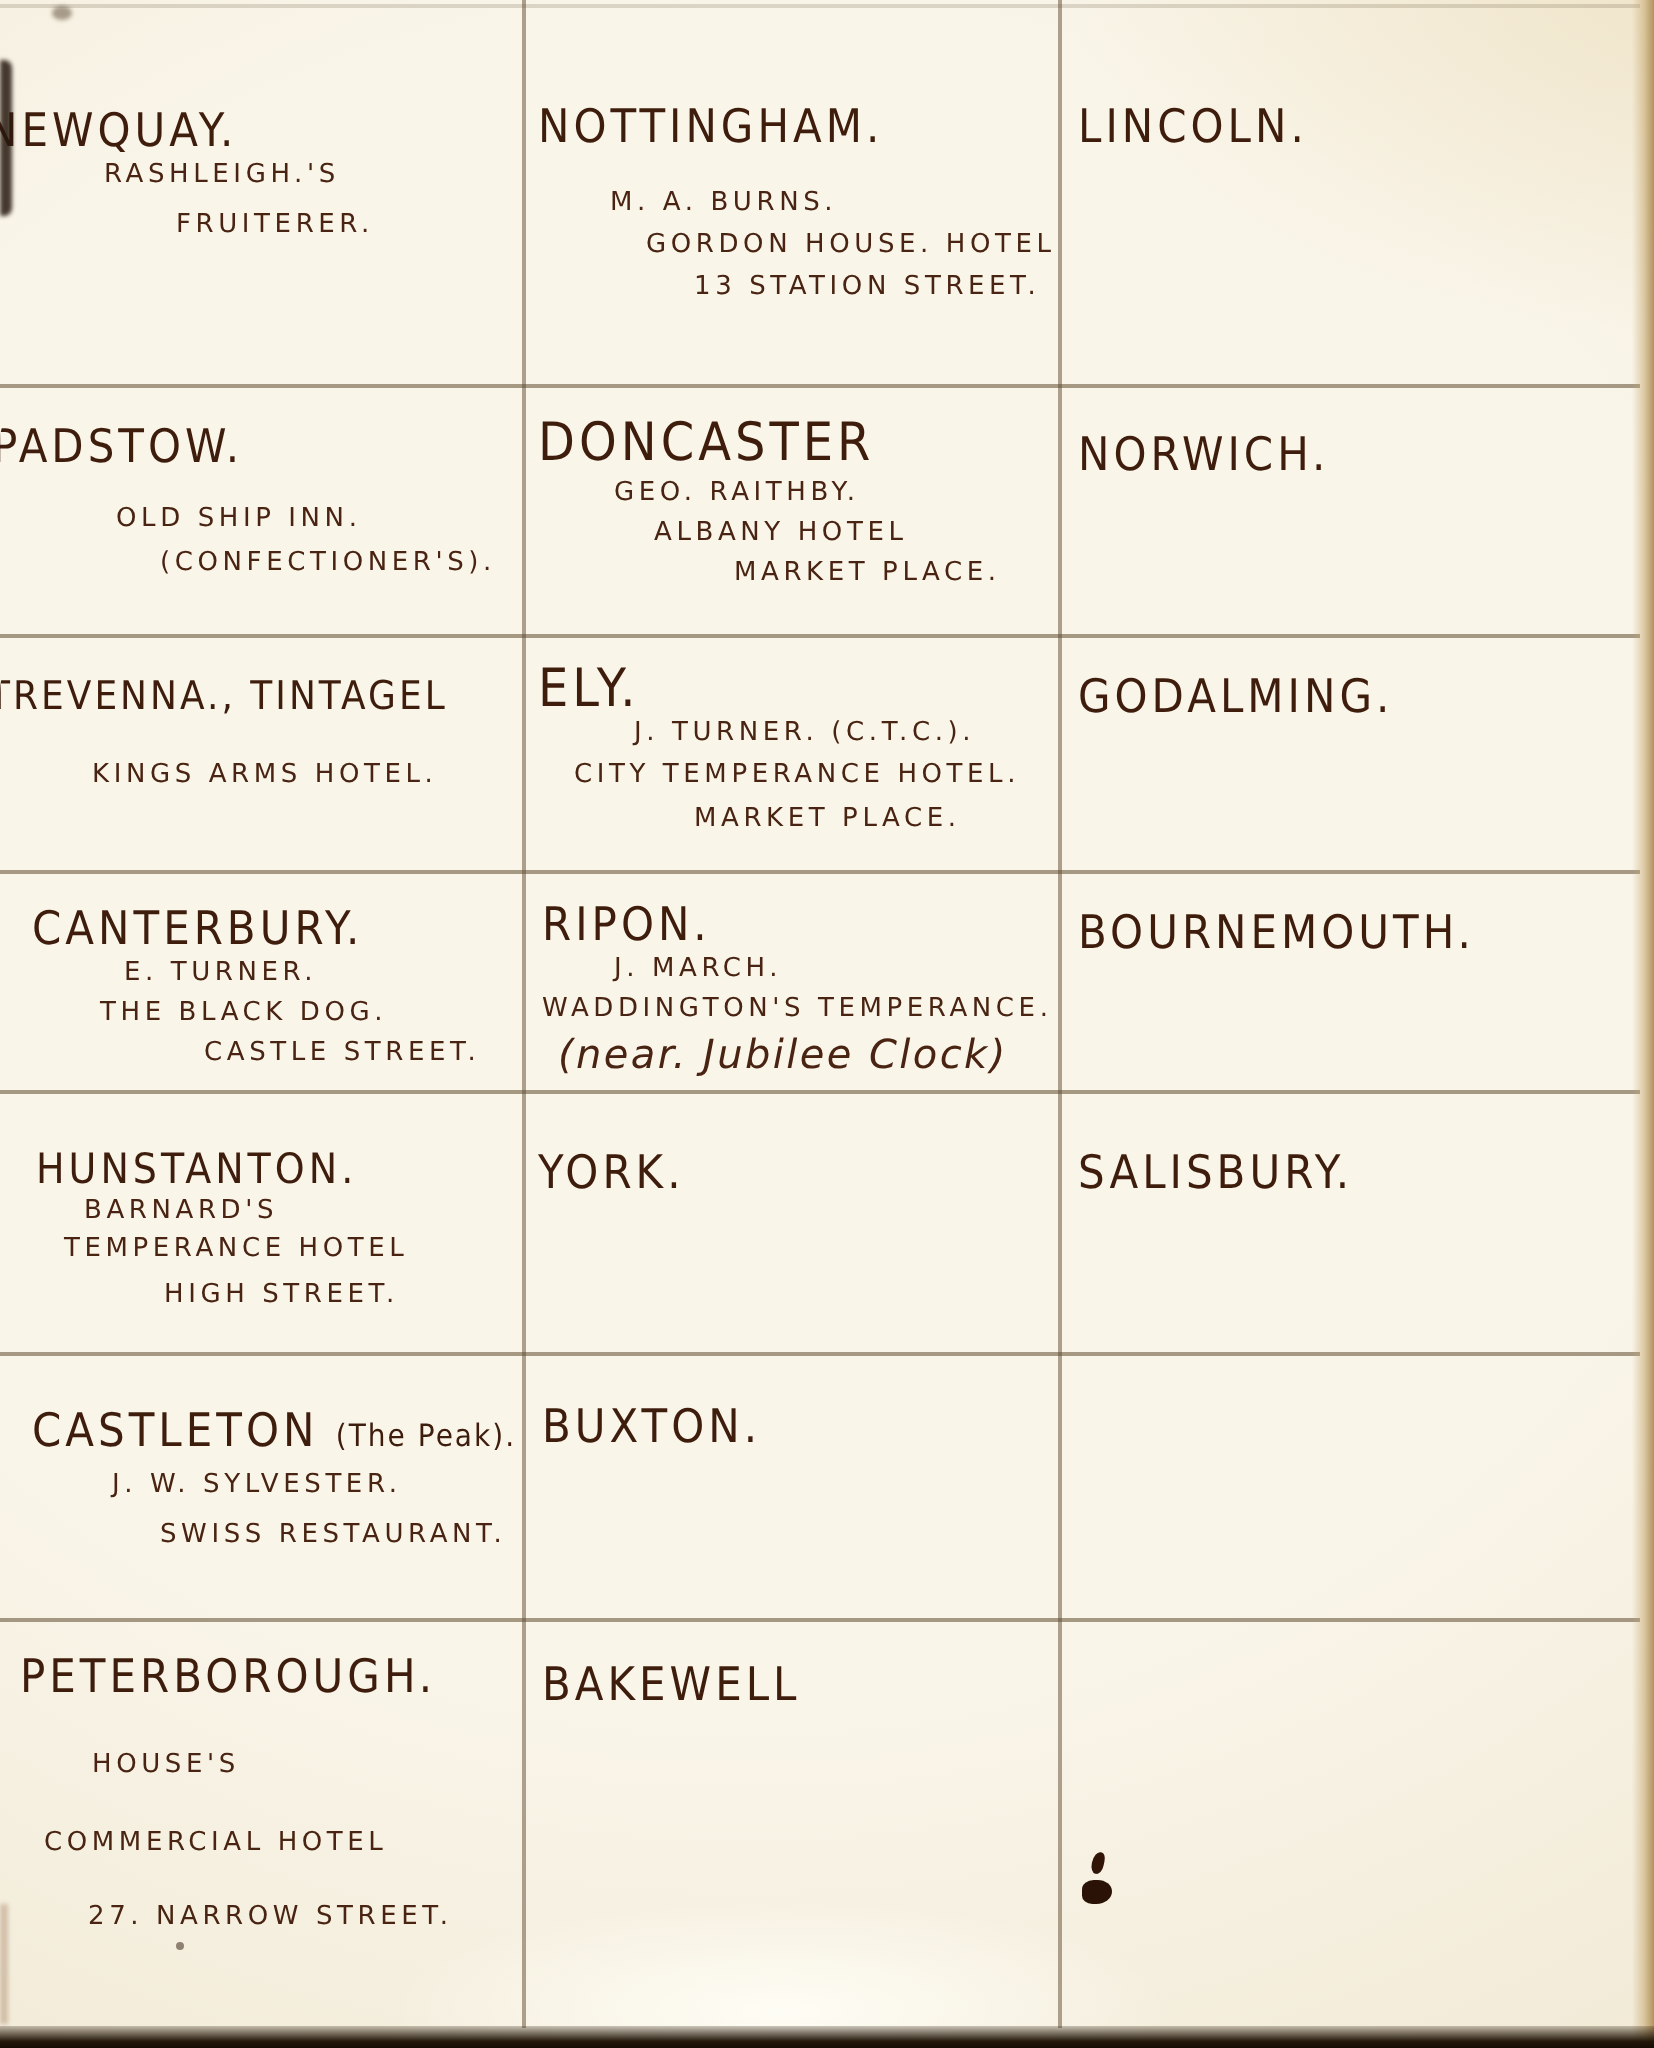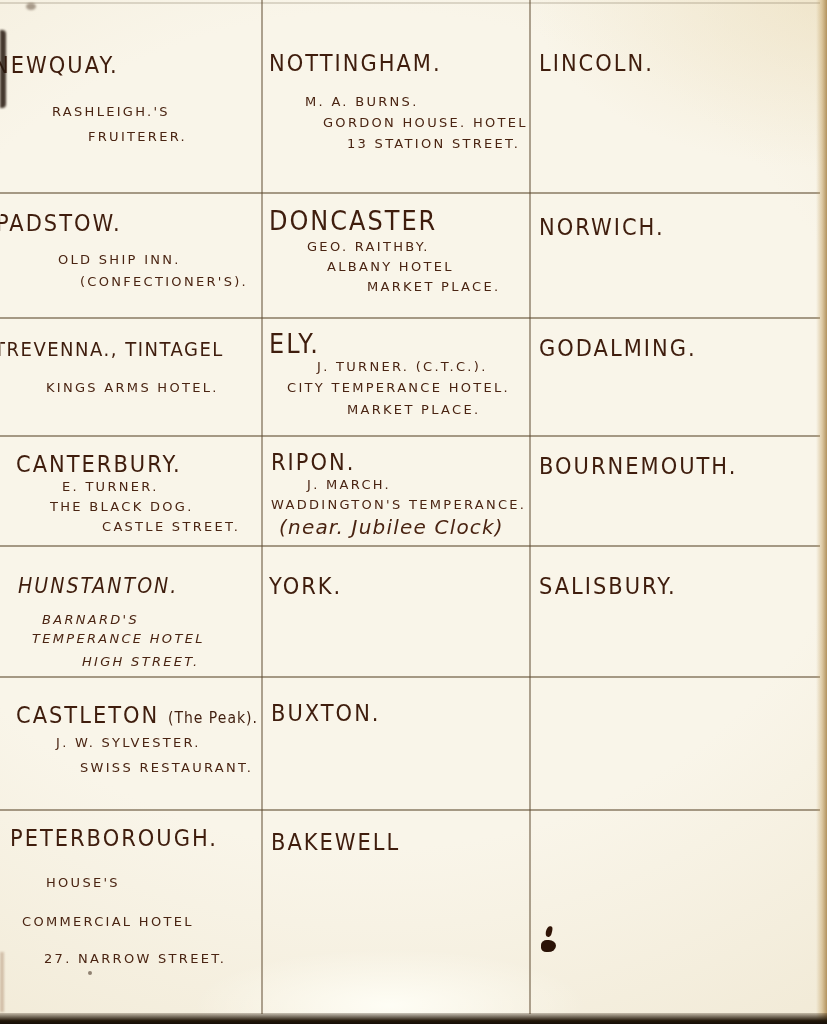--- a/index.html
+++ b/index.html
@@ -52,21 +52,21 @@
   <div class="hline" style="top:317px;"></div>
   <div class="hline" style="top:435px;"></div>
   <div class="hline" style="top:545px;"></div>
   <div class="hline" style="top:676px;"></div>
   <div class="hline" style="top:809px;"></div>
   <div class="vline" style="left:261px;"></div>
   <div class="vline" style="left:529px;"></div>
 
   <div class="cell" style="left:0;top:2px;width:261px;height:190px;padding:50px 4px 0 0;">
     <div class="t" style="margin-left:-7px;">NEWQUAY.</div>
-    <div class="l" style="padding-left:52px;margin-top:28px;">RASHLEIGH.'S</div>
+    <div class="l" style="padding-left:52px;margin-top:4px;">RASHLEIGH.'S</div>
     <div class="l" style="padding-left:88px;margin-top:10px;">FRUITERER.</div>
   </div>
   <div class="cell" style="left:261px;top:2px;width:268px;height:190px;padding:48px 4px 0 8px;">
     <div class="t">NOTTINGHAM.</div>
     <div class="l" style="padding-left:36px;margin-top:20px;">M. A. BURNS.</div>
     <div class="l" style="padding-left:54px;margin-top:6px;">GORDON HOUSE. HOTEL</div>
     <div class="l" style="padding-left:78px;margin-top:6px;">13 STATION STREET.</div>
   </div>
   <div class="cell" style="left:529px;top:2px;width:289px;height:242px;padding:48px 4px 0 10px;">
     <div class="t">LINCOLN.</div>
@@ -110,23 +110,23 @@
   <div class="cell" style="left:261px;top:435px;width:268px;height:110px;padding:14px 4px 0 10px;">
     <div class="t">RIPON.</div>
     <div class="l" style="padding-left:36px;margin-top:4px;">J. MARCH.</div>
     <div class="l" style="padding-left:0;margin-top:5px;">WADDINGTON'S TEMPERANCE.</div>
     <div class="l cursive" style="padding-left:8px;margin-top:3px;">(near. Jubilee Clock)</div>
   </div>
   <div class="cell" style="left:529px;top:435px;width:289px;height:110px;padding:18px 4px 0 10px;">
     <div class="t">BOURNEMOUTH.</div>
   </div>
 
-  <div class="cell" style="left:0;top:545px;width:261px;height:131px;padding:28px 4px 0 0;font-style:italic;">
+  <div class="cell" style="left:0;top:545px;width:261px;height:131px;padding:28px 4px 0 0;">
     <div class="t" style="margin-left:18px;font-size:19px;">HUNSTANTON.</div>
-    <div class="l" style="padding-left:42px;margin-top:17px;">BARNARD'S</div>
+    <div class="l" style="padding-left:42px;margin-top:3px;">BARNARD'S</div>
     <div class="l" style="padding-left:32px;margin-top:4px;">TEMPERANCE HOTEL</div>
     <div class="l" style="padding-left:82px;margin-top:8px;">HIGH STREET.</div>
   </div>
   <div class="cell" style="left:261px;top:545px;width:268px;height:131px;padding:28px 4px 0 8px;">
     <div class="t">YORK.</div>
   </div>
   <div class="cell" style="left:529px;top:545px;width:289px;height:131px;padding:28px 4px 0 10px;">
     <div class="t">SALISBURY.</div>
   </div>
 

